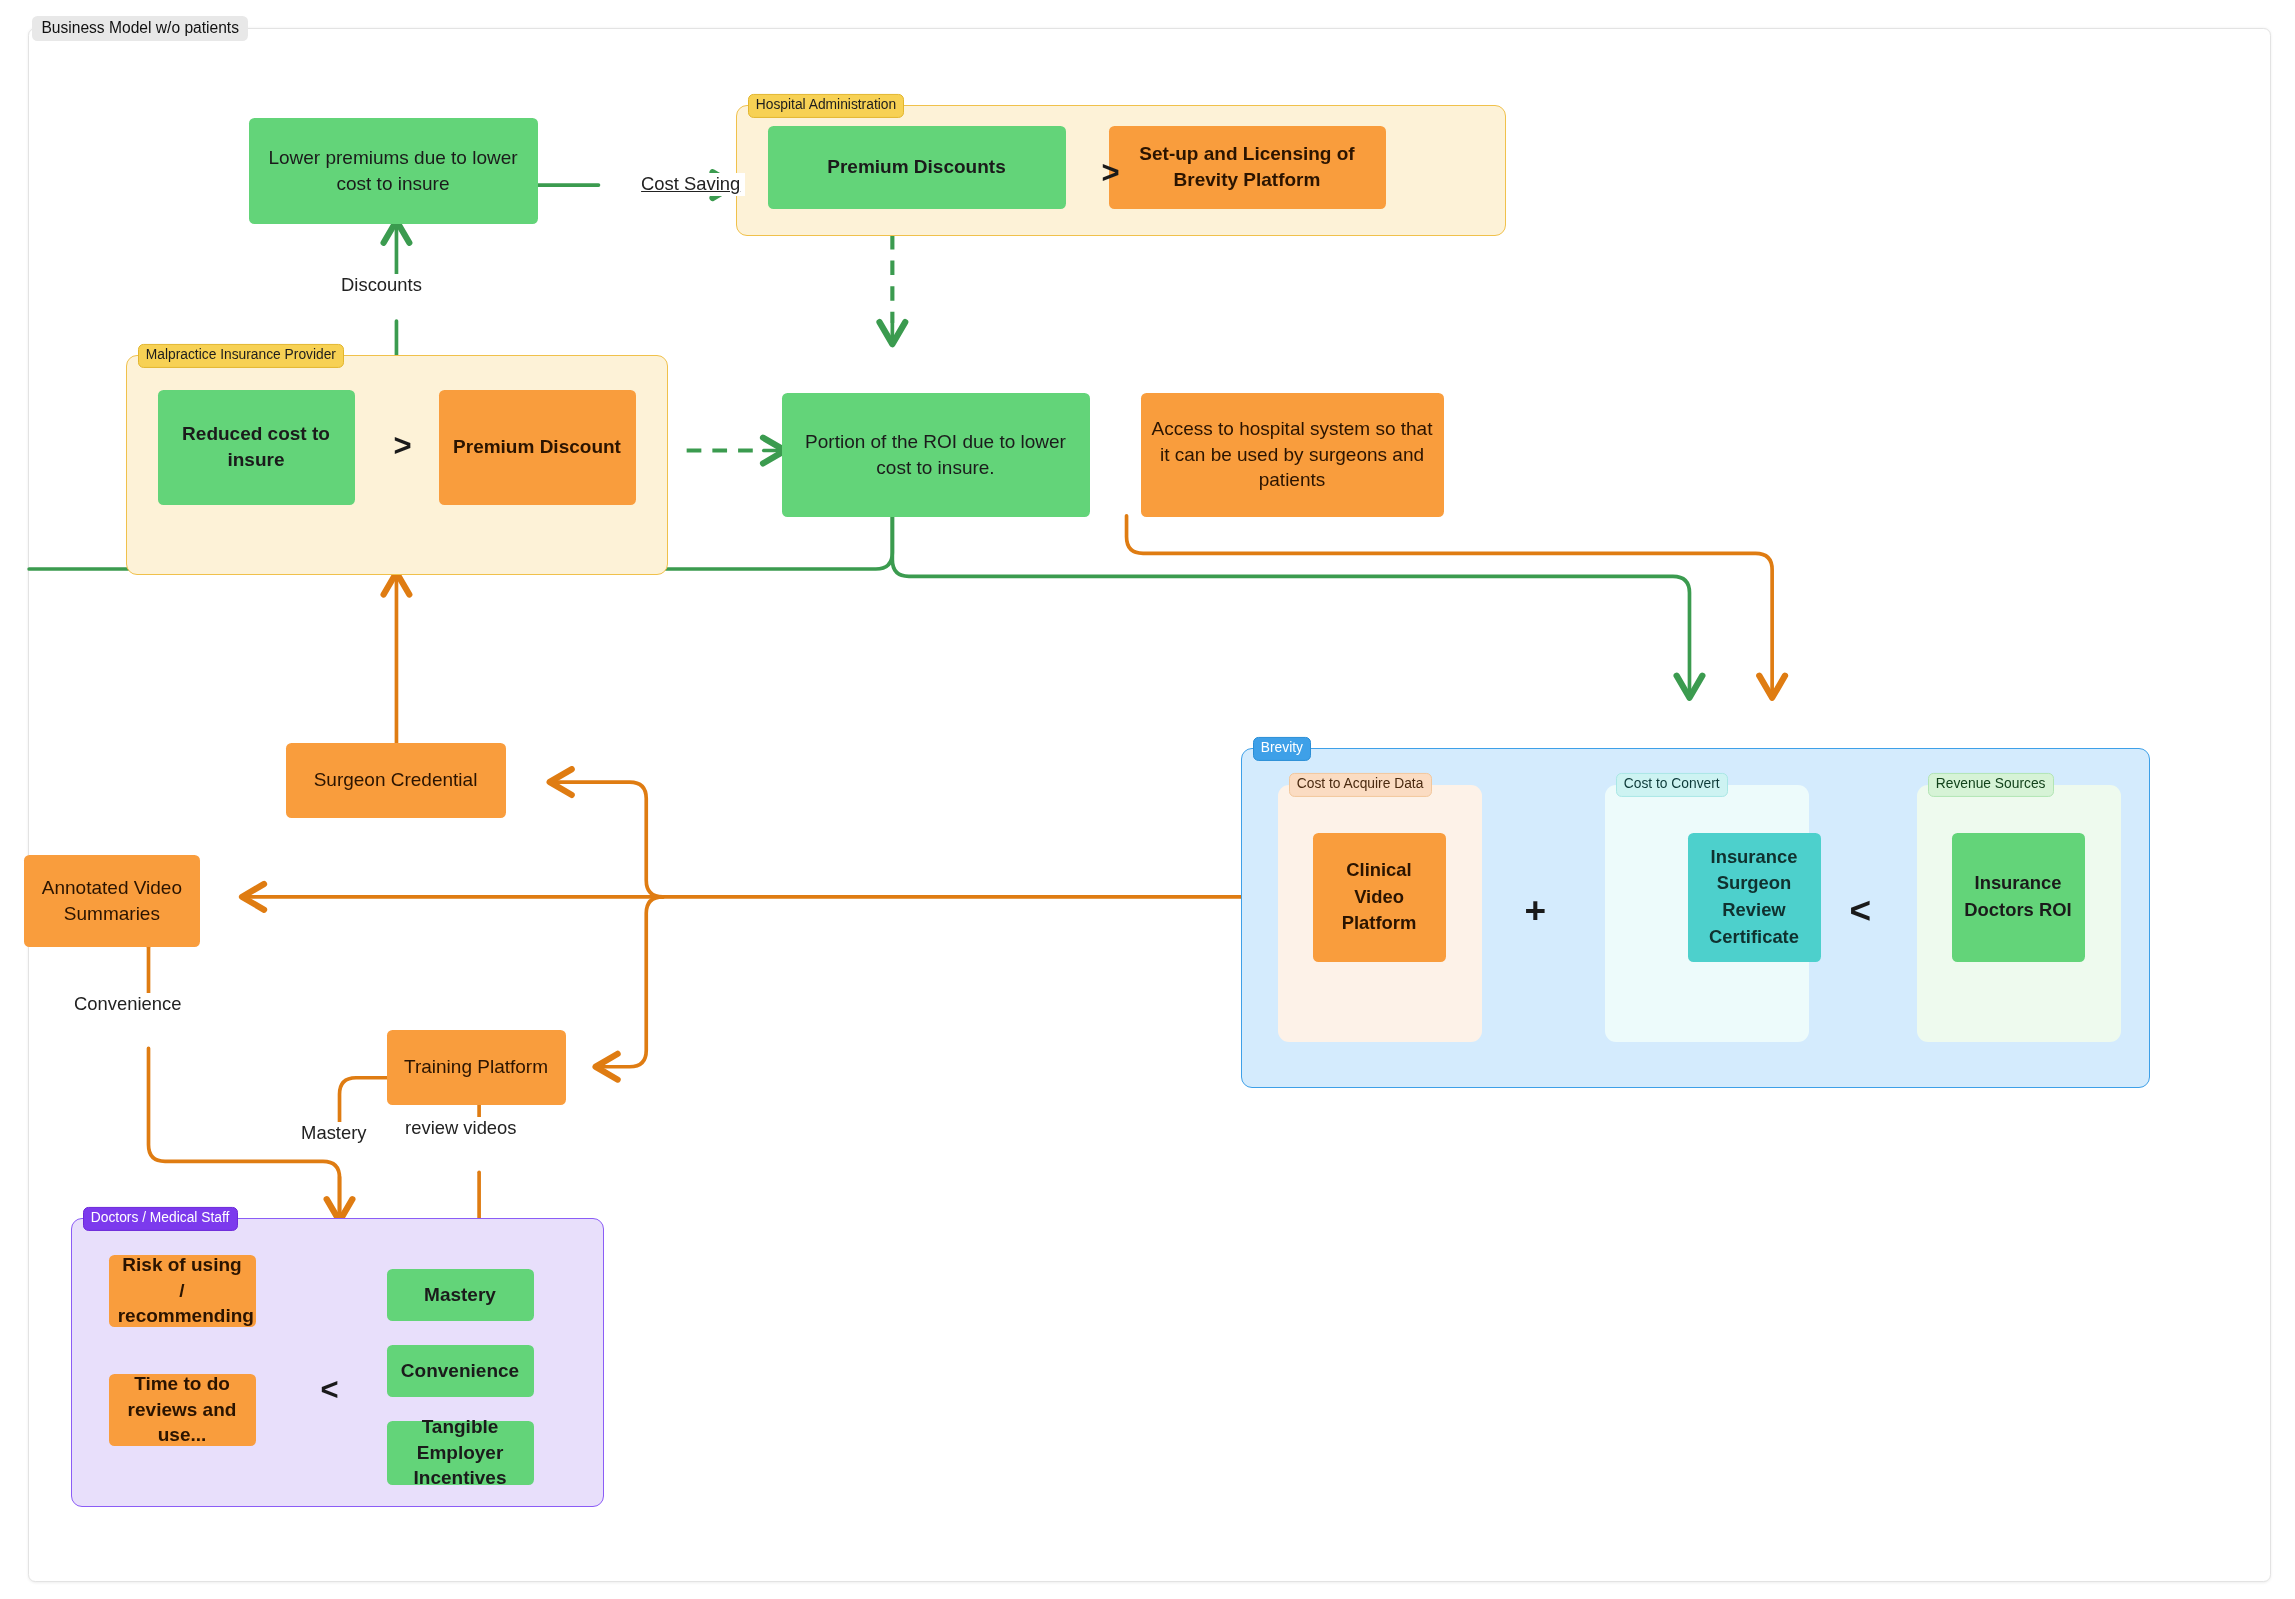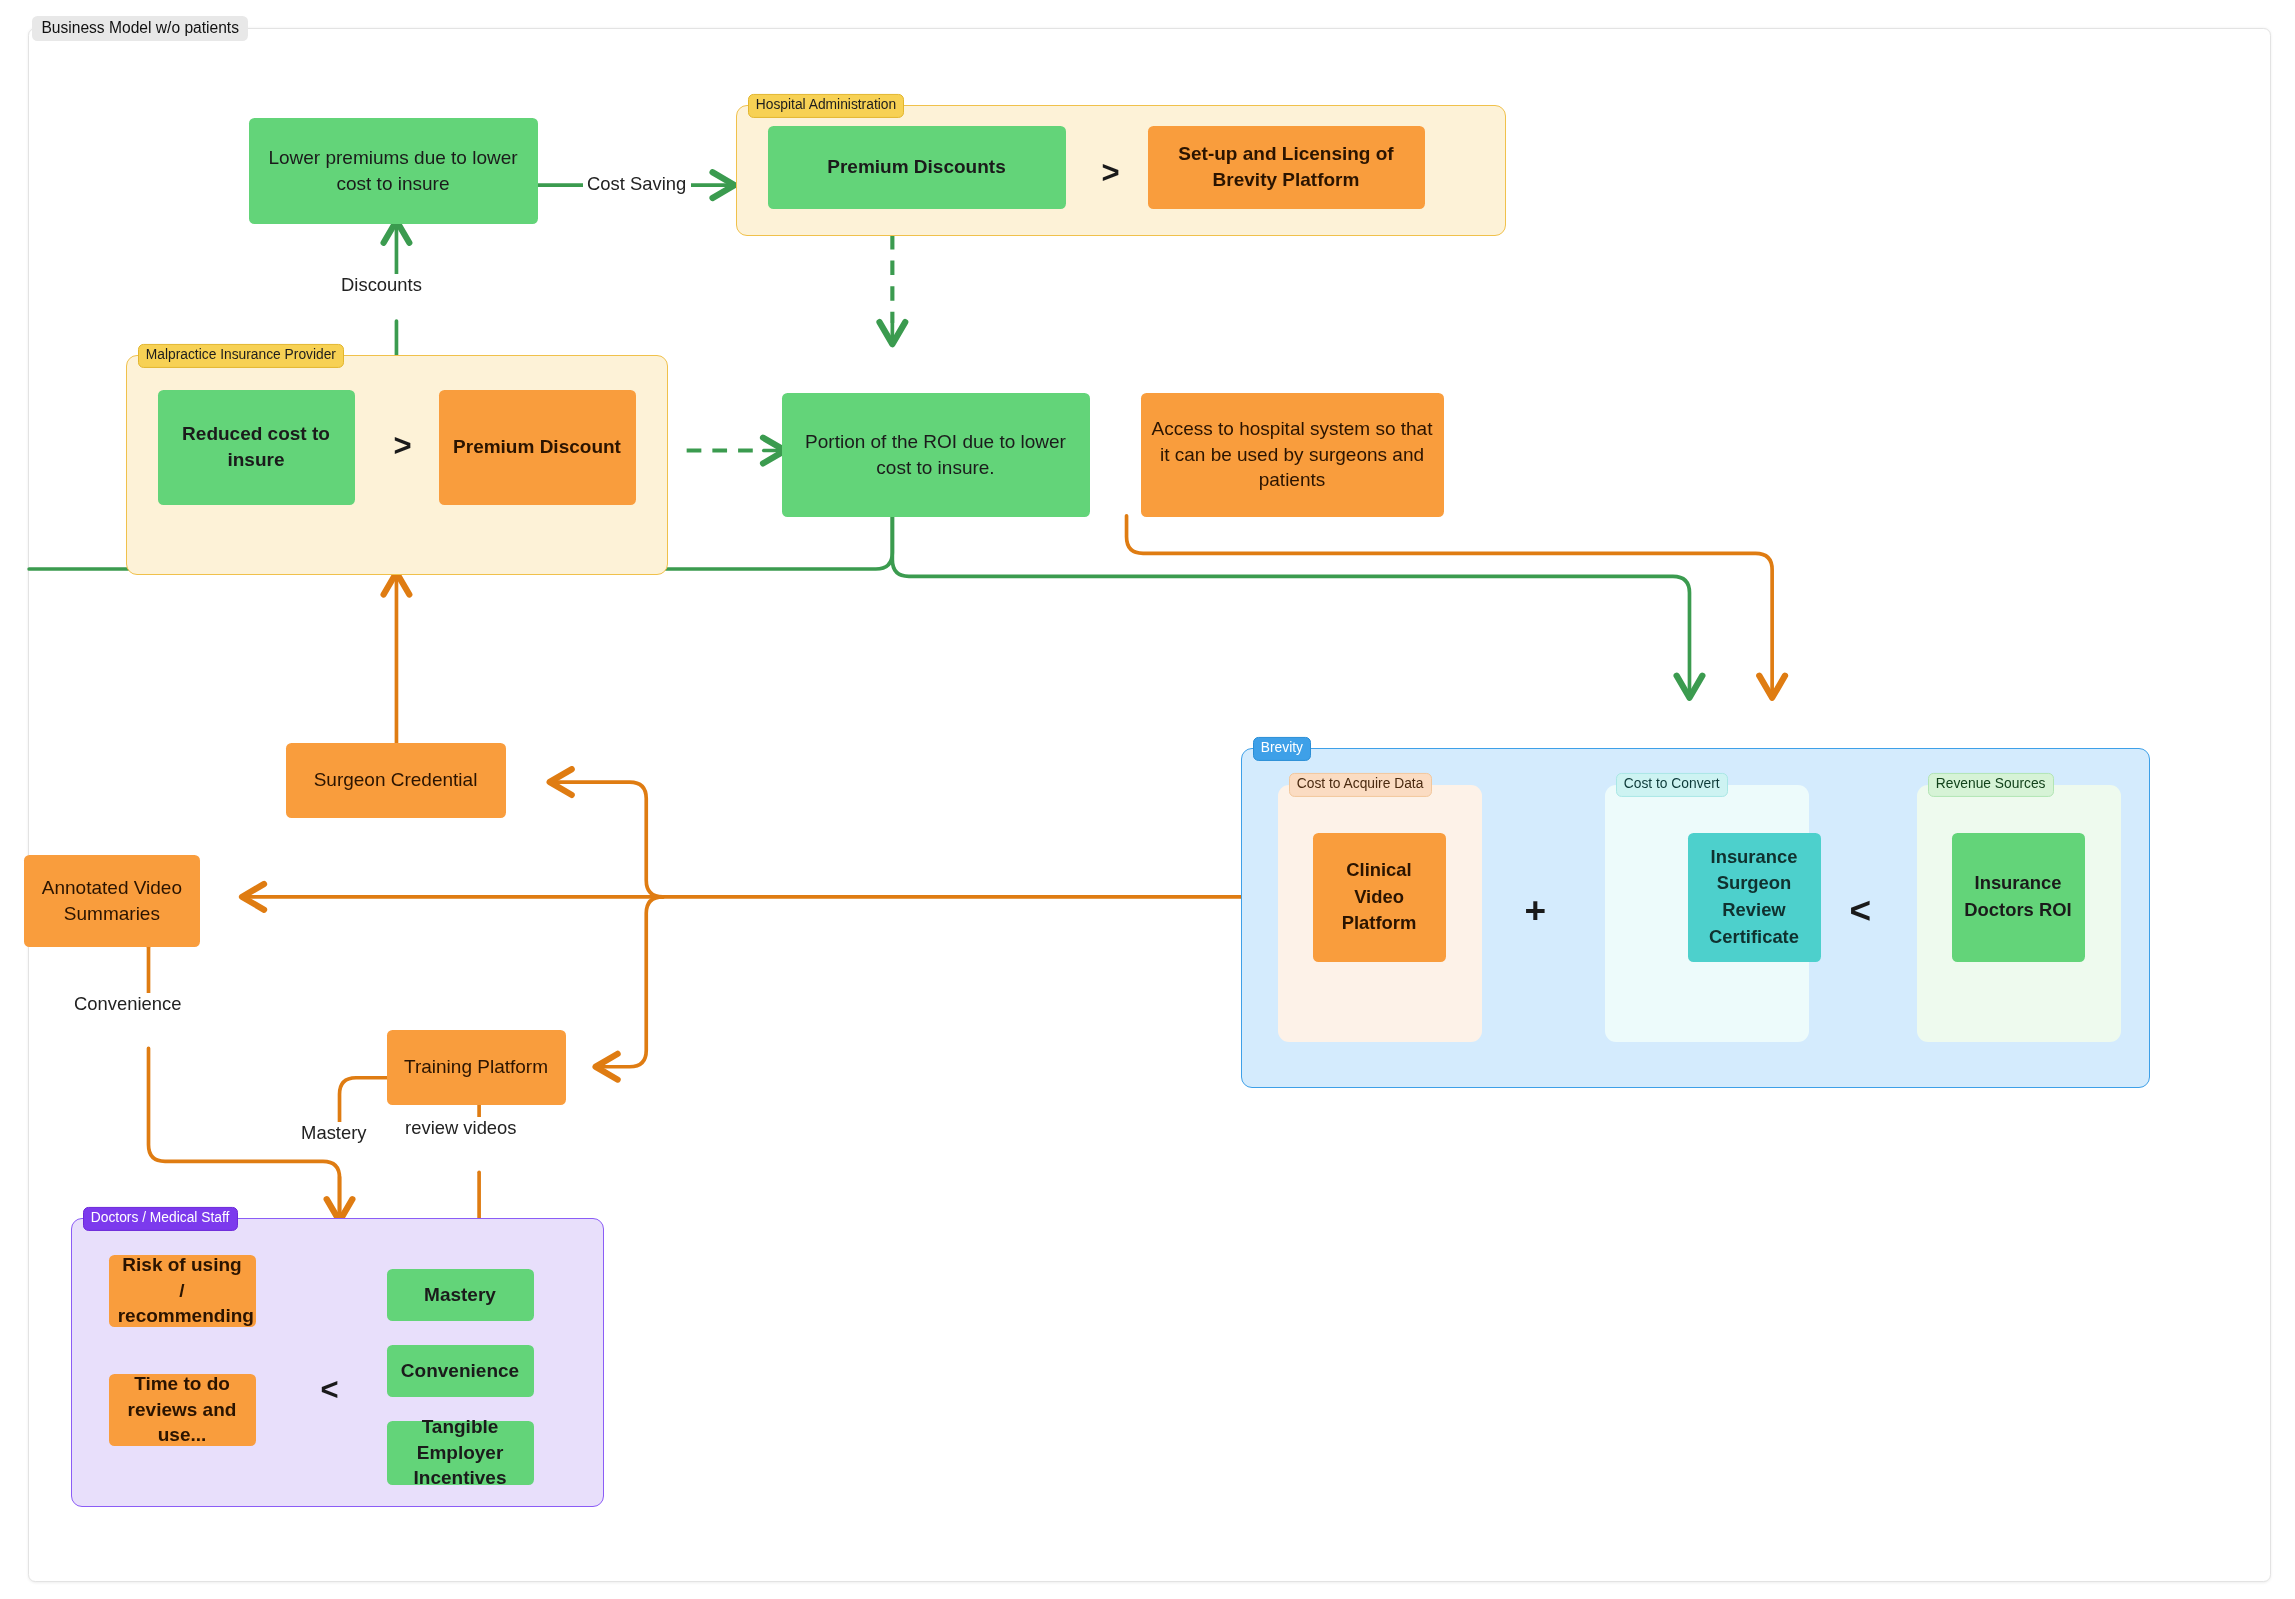--- a/index.html
+++ b/index.html
@@ -147,21 +147,21 @@
 
     <div class="group g-yellow" style="left:707px;top:76px;width:770px;height:131px;">
       <span class="group-label lbl-yellow">Hospital Administration</span>
     </div>
     <div class="node green n-bold" style="left:739px;top:97px;width:298px;height:83px;">
       <span>Premium Discounts</span>
     </div>
     <div class="op" style="left:1073px;top:126px;font-size:31px;">
       <span>&gt;</span>
     </div>
-    <div class="node orange n-bold" style="left:1119px;top:97px;width:277px;height:83px;">
+    <div class="node orange n-bold" style="left:1080px;top:97px;width:277px;height:83px;">
       <span>Set-up and Licensing of Brevity Platform</span>
     </div>
 
     <div class="node green n-plain" style="left:220px;top:89px;width:289px;height:106px;">
       <span>Lower premiums due to lower cost to insure</span>
     </div>
 
     <div class="group g-yellow" style="left:97px;top:326px;width:542px;height:220px;">
       <span class="group-label lbl-yellow">Malpractice Insurance Provider</span>
     </div>
@@ -243,21 +243,21 @@
     <div class="node green n-bold" style="left:358px;top:1240px;width:147px;height:52px;">
       <span>Mastery</span>
     </div>
     <div class="node green n-bold" style="left:358px;top:1316px;width:147px;height:52px;">
       <span>Convenience</span>
     </div>
     <div class="node green n-bold" style="left:358px;top:1392px;width:147px;height:64px;">
       <span>Tangible Employer Incentives</span>
     </div>
 
-    <div class="edge-label" style="left:554px;top:144px;">
+    <div class="edge-label" style="left:608px;top:144px;text-decoration:underline;">
       <span>Cost Saving</span>
     </div>
     <div class="edge-label" style="left:308px;top:245px;">
       <span>Discounts</span>
     </div>
     <div class="edge-label" style="left:41px;top:964px;">
       <span>Convenience</span>
     </div>
     <div class="edge-label" style="left:268px;top:1093px;">
       <span>Mastery</span>

